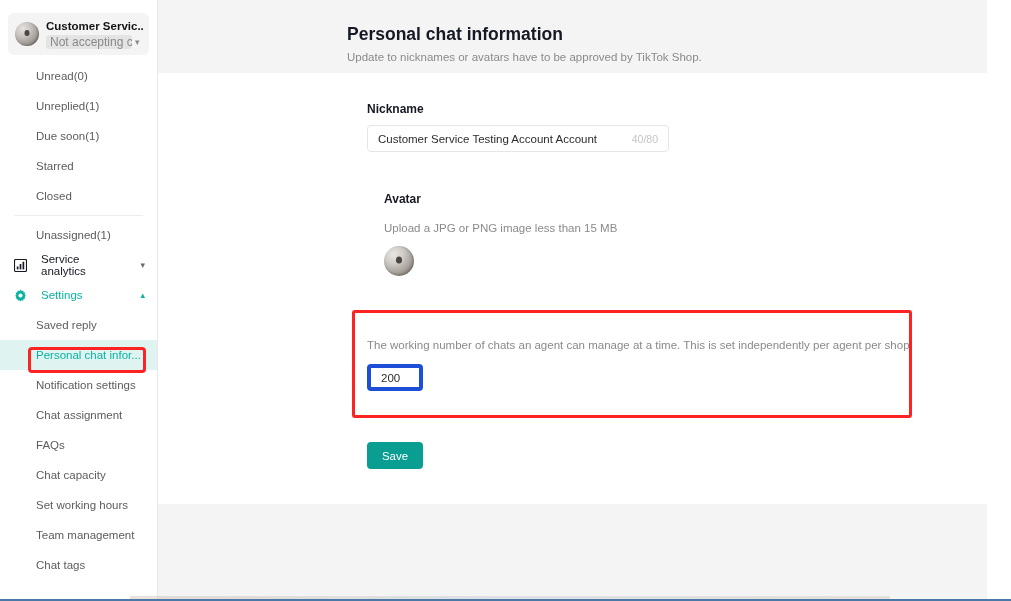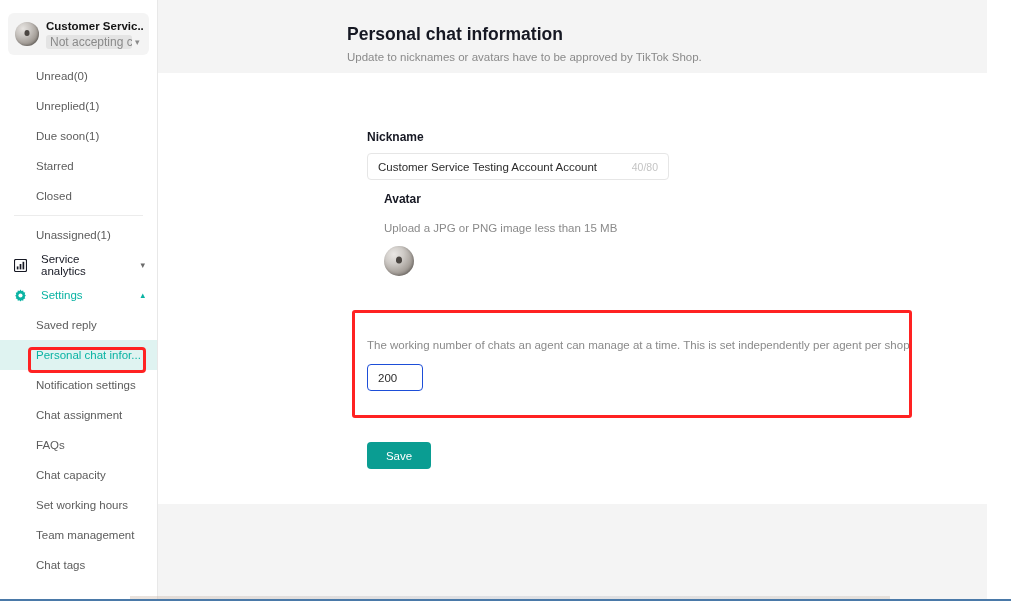--- a/index.html
+++ b/index.html
@@ -96,21 +96,21 @@
 
   .card {
     position: absolute; left: 189px; top: 73px;
     width: 640px; height: 431px;
     background: #ffffff; border-radius: 8px 0 0 8px;
   }
 
   .section-label { font-size: 12px; font-weight: bold; color: #161823; }
   .section-desc { font-size: 11.5px; color: #8a8a8a; line-height: 16px; }
 
-  .nickname-block { position: absolute; left: 20px; top: 29px; margin-top: 28px; }
+  .nickname-block { position: absolute; left: 20px; top: 29px; }
   .input-nickname {
     margin-top: 9px; width: 302px; height: 27px;
     border: 1px solid #e6e6e6; border-radius: 4px; background: #fff;
     display: flex; align-items: center; padding: 0 10px; gap: 22px;
   }
   .input-nickname .val { flex: 1; font-size: 11.5px; color: #2c2c2c; }
   .input-nickname .counter { font-size: 10.5px; color: #c4c4c4; }
 
   .avatar-block { position: absolute; left: 37px; top: 119px; }
   .avatar-block .section-desc { margin-top: 14px; }
@@ -123,28 +123,28 @@
   .avatar-large::after {
     content: ""; position: absolute; left: 50%; top: 45%;
     width: 6px; height: 7px; border-radius: 50% 50% 45% 45%;
     background: #4b4642; transform: translate(-50%,-50%);
   }
 
   .capacity-block { position: absolute; left: 20px; top: 257px; width: 560px; }
   .capacity-block .section-desc { margin-top: 7px; }
   .input-capacity {
     margin-top: 11px; width: 56px; height: 27px;
-    border: 1px solid #1d4ed8; border-radius: 4px; background: #fff;
+    border: 4px solid #1d4ed8; border-radius: 4px; background: #fff;
     display: flex; align-items: center; padding: 0 10px;
     font-size: 11.5px; color: #2c2c2c;
   }
 
   .save-btn {
     position: absolute; left: 20px; top: 369px;
-    width: 64px; height: 27px; border-radius: 4px;
+    width: 56px; height: 27px; border-radius: 4px;
     background: #0a9d92; color: #ffffff;
     font-size: 11.5px; font-family: "Liberation Sans", sans-serif;
     border: none; cursor: pointer;
     display: flex; align-items: center; justify-content: center;
   }
 
   .redbox-capacity {
     position: absolute; left: 352px; top: 310px;
     width: 560px; height: 108px;
     border: 3px solid #ff2222; border-radius: 3px;

